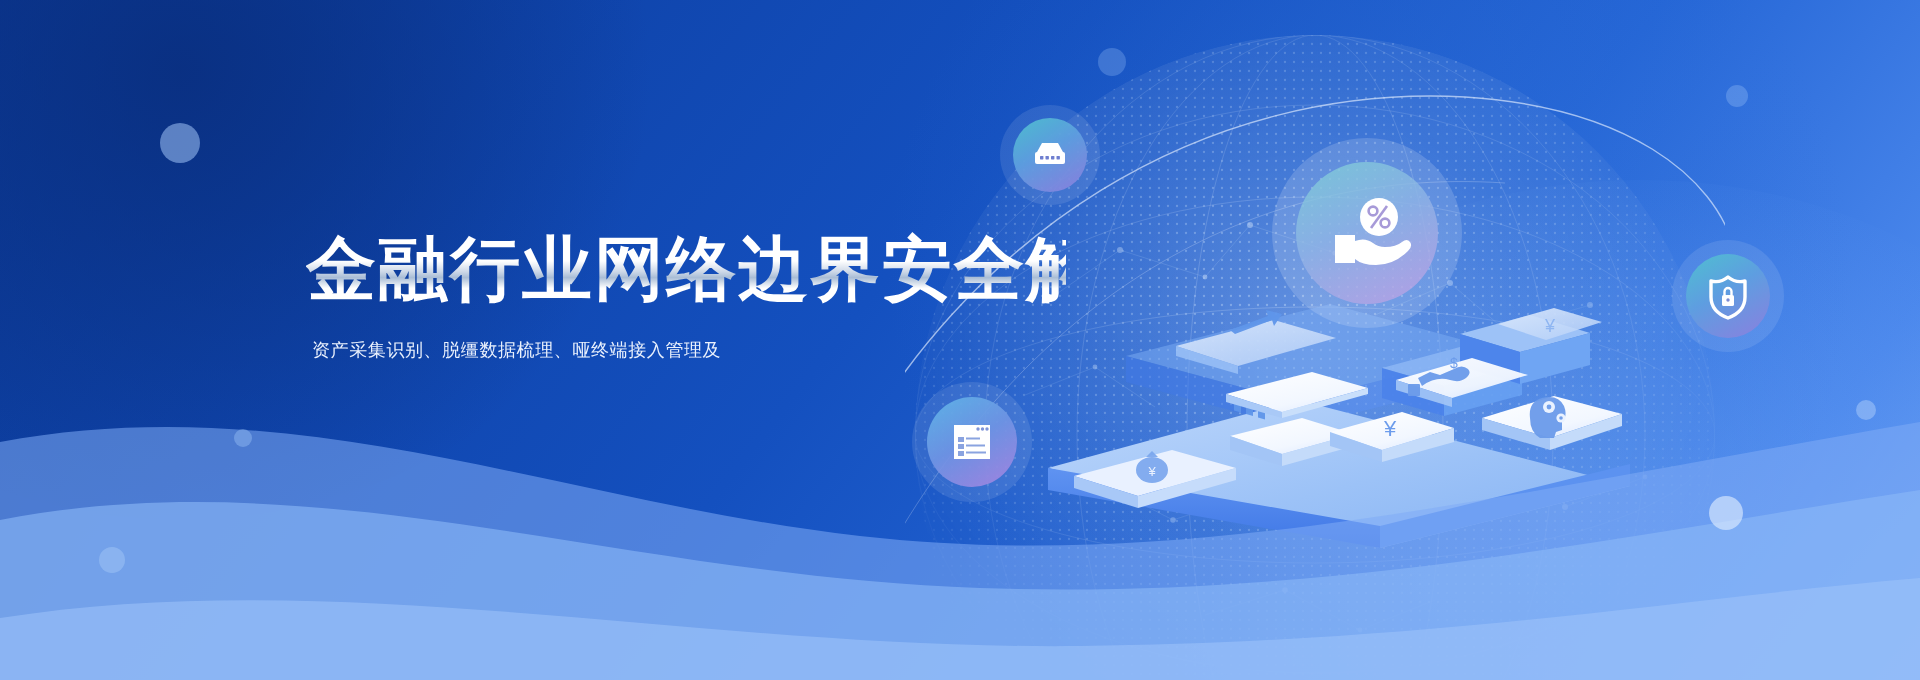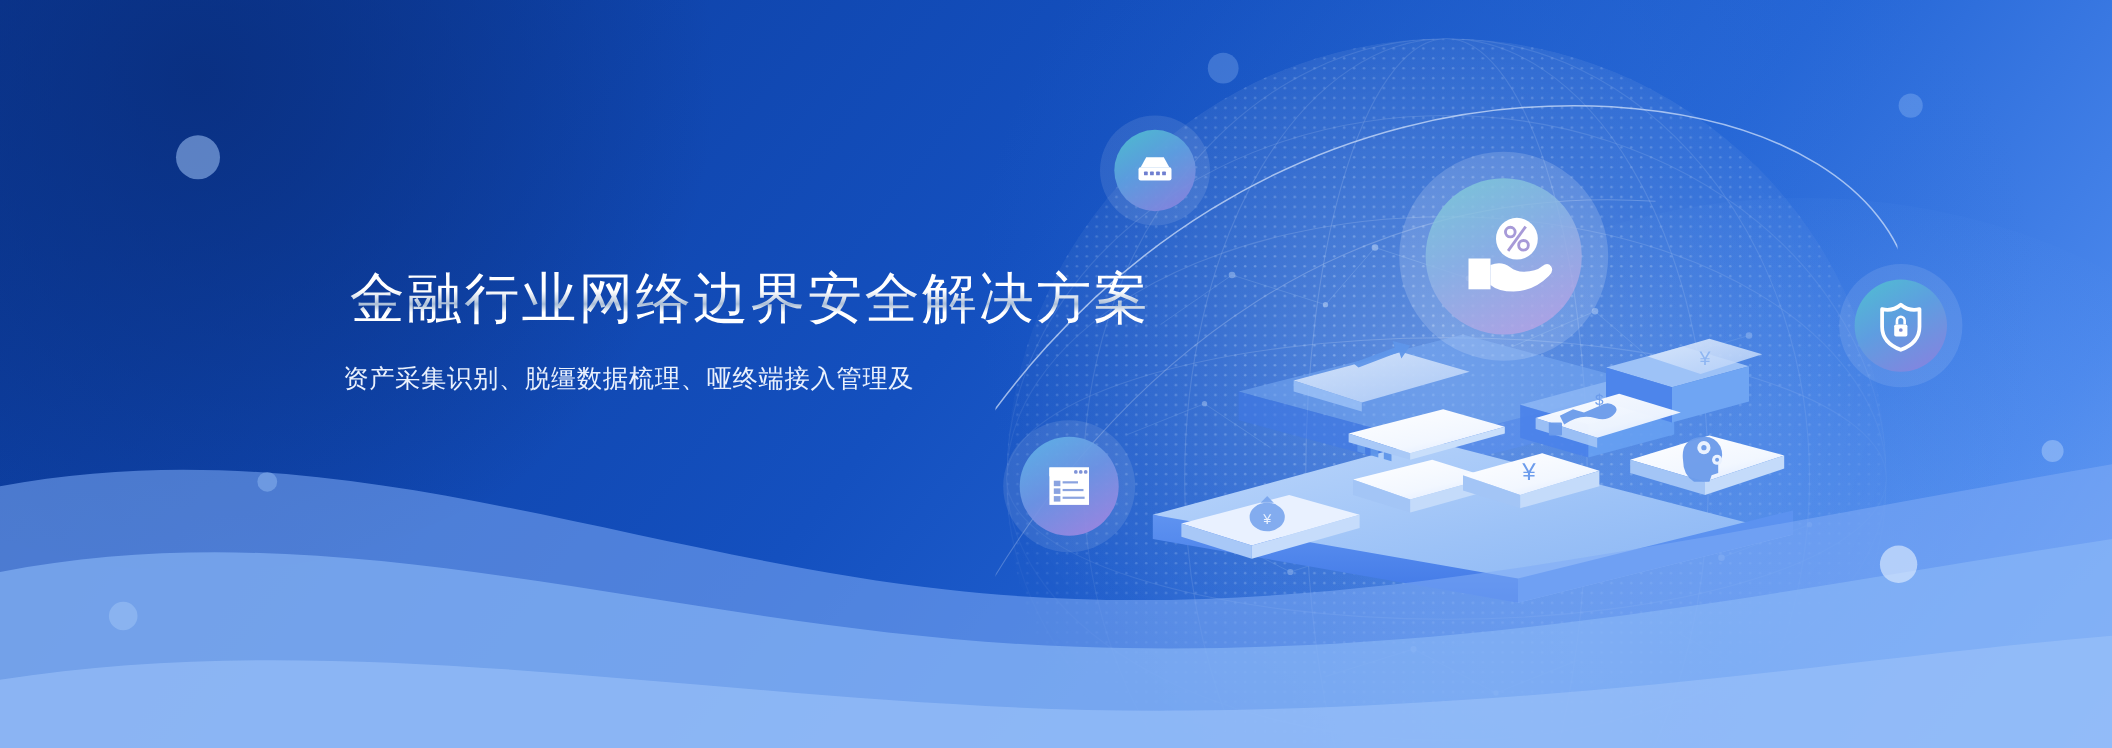--- a/index.html
+++ b/index.html
@@ -73,39 +73,39 @@
   }
 
   
   #text-block {
     position: absolute;
     left: 306px;
     top: 232px;
     width: 760px;
   }
   #hero-title {
-    font-size: 50px;
-    font-weight: 400;
+    font-size: 70px;
+    font-weight: 700;
     letter-spacing: 2px;
     line-height: 1.08;
-    margin: 12px;
+    margin: 0;
     background: linear-gradient(180deg,
         #ffffff 0%, #ffffff 38%,
         #ced9e8 52%, #a9bdd6 60%,
         #ffffff 74%, #ffffff 100%);
     -webkit-background-clip: text;
     background-clip: text;
     color: transparent;
     -webkit-text-fill-color: transparent;
     text-shadow: none;
     white-space: nowrap;
   }
   #hero-sub {
     margin: 28px 0 0 6px;
-    font-size: 23px;
+    font-size: 18px;
     line-height: 1.62;
     color: #eaf1fd;
     letter-spacing: .6px;
     font-weight: 400;
   }
   #hero-sub div { white-space: nowrap; }
   #hero-sub div:nth-child(2) { padding-left: 14px; }
 
   
   .badge {

